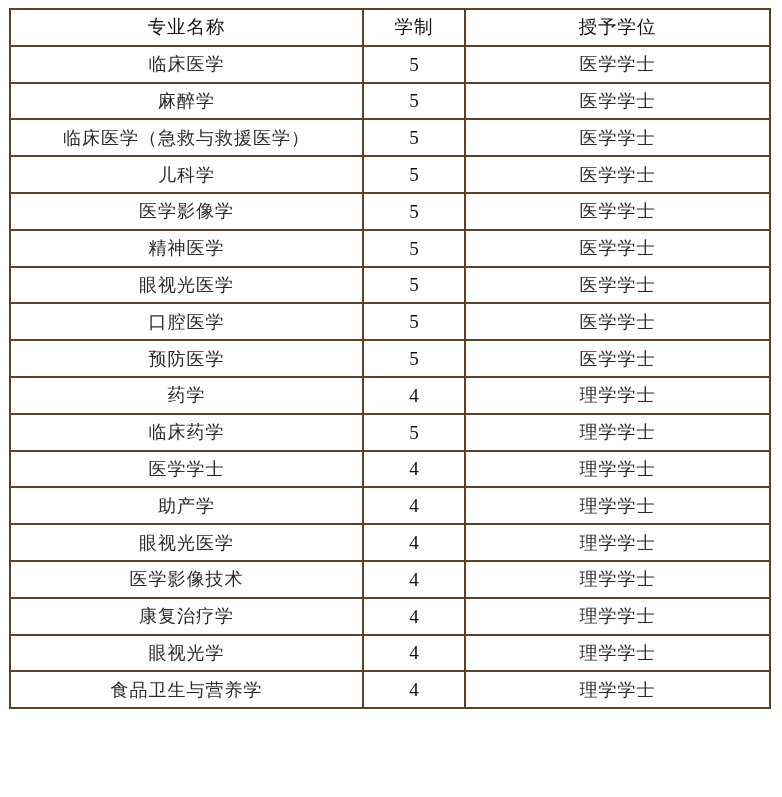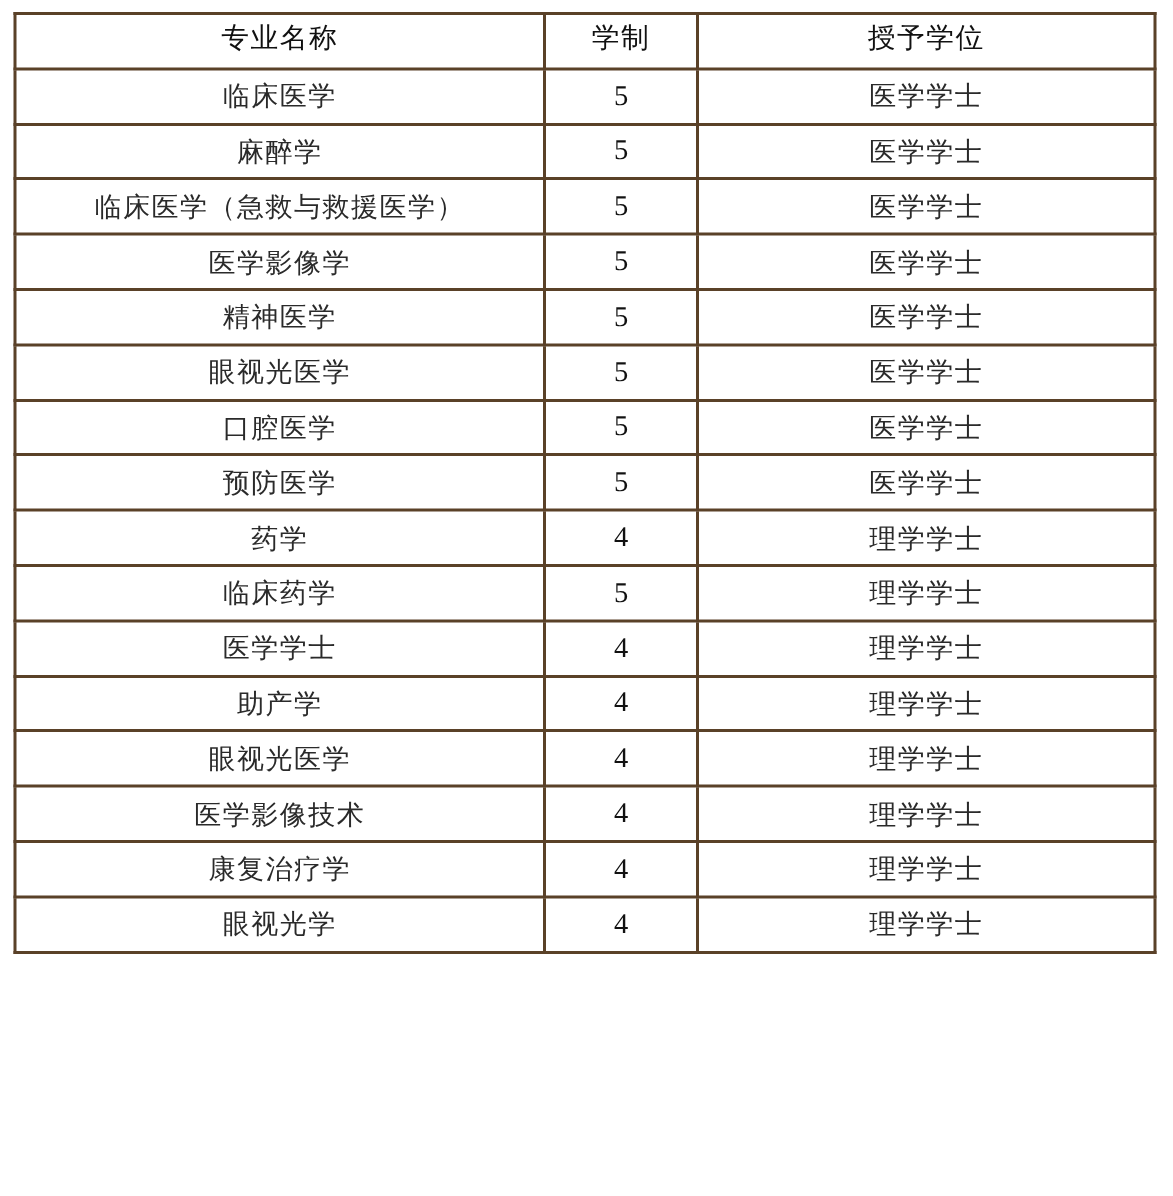--- a/index.html
+++ b/index.html
@@ -27,21 +27,21 @@
       border: 2px solid #5a4128;
       height: 34.8px;
       padding: 0;
       text-align: center;
       vertical-align: middle;
       color: #1a1a1a;
       font-size: 18px;
       line-height: 1;
     }
     th {
-      font-family: Liberation Mono, monospace;
+      font-family: Liberation Serif, serif;
       font-weight: normal;
       font-size: 18.5px;
       letter-spacing: 1px;
       color: #111;
     }
     td.major, td.degree {
       font-family: Liberation Sans, sans-serif;
       letter-spacing: 1px;
       color: #2a2a2a;
     }
@@ -74,20 +74,25 @@
         <td class="years">5</td>
         <td class="degree">医学学士</td>
       </tr>
       <tr>
         <td class="major">麻醉学</td>
         <td class="years">5</td>
         <td class="degree">医学学士</td>
       </tr>
       <tr>
         <td class="major">临床医学（急救与救援医学）</td>
+        <td class="years">5</td>
+        <td class="degree">医学学士</td>
+      </tr>
+      <tr>
+        <td class="major">儿科学</td>
         <td class="years">5</td>
         <td class="degree">医学学士</td>
       </tr>
       <tr>
         <td class="major">医学影像学</td>
         <td class="years">5</td>
         <td class="degree">医学学士</td>
       </tr>
       <tr>
         <td class="major">精神医学</td>
@@ -142,15 +147,20 @@
       <tr>
         <td class="major">康复治疗学</td>
         <td class="years">4</td>
         <td class="degree">理学学士</td>
       </tr>
       <tr>
         <td class="major">眼视光学</td>
         <td class="years">4</td>
         <td class="degree">理学学士</td>
       </tr>
+      <tr>
+        <td class="major">食品卫生与营养学</td>
+        <td class="years">4</td>
+        <td class="degree">理学学士</td>
+      </tr>
     </tbody>
   </table>
 </div>
 
 </body></html>

